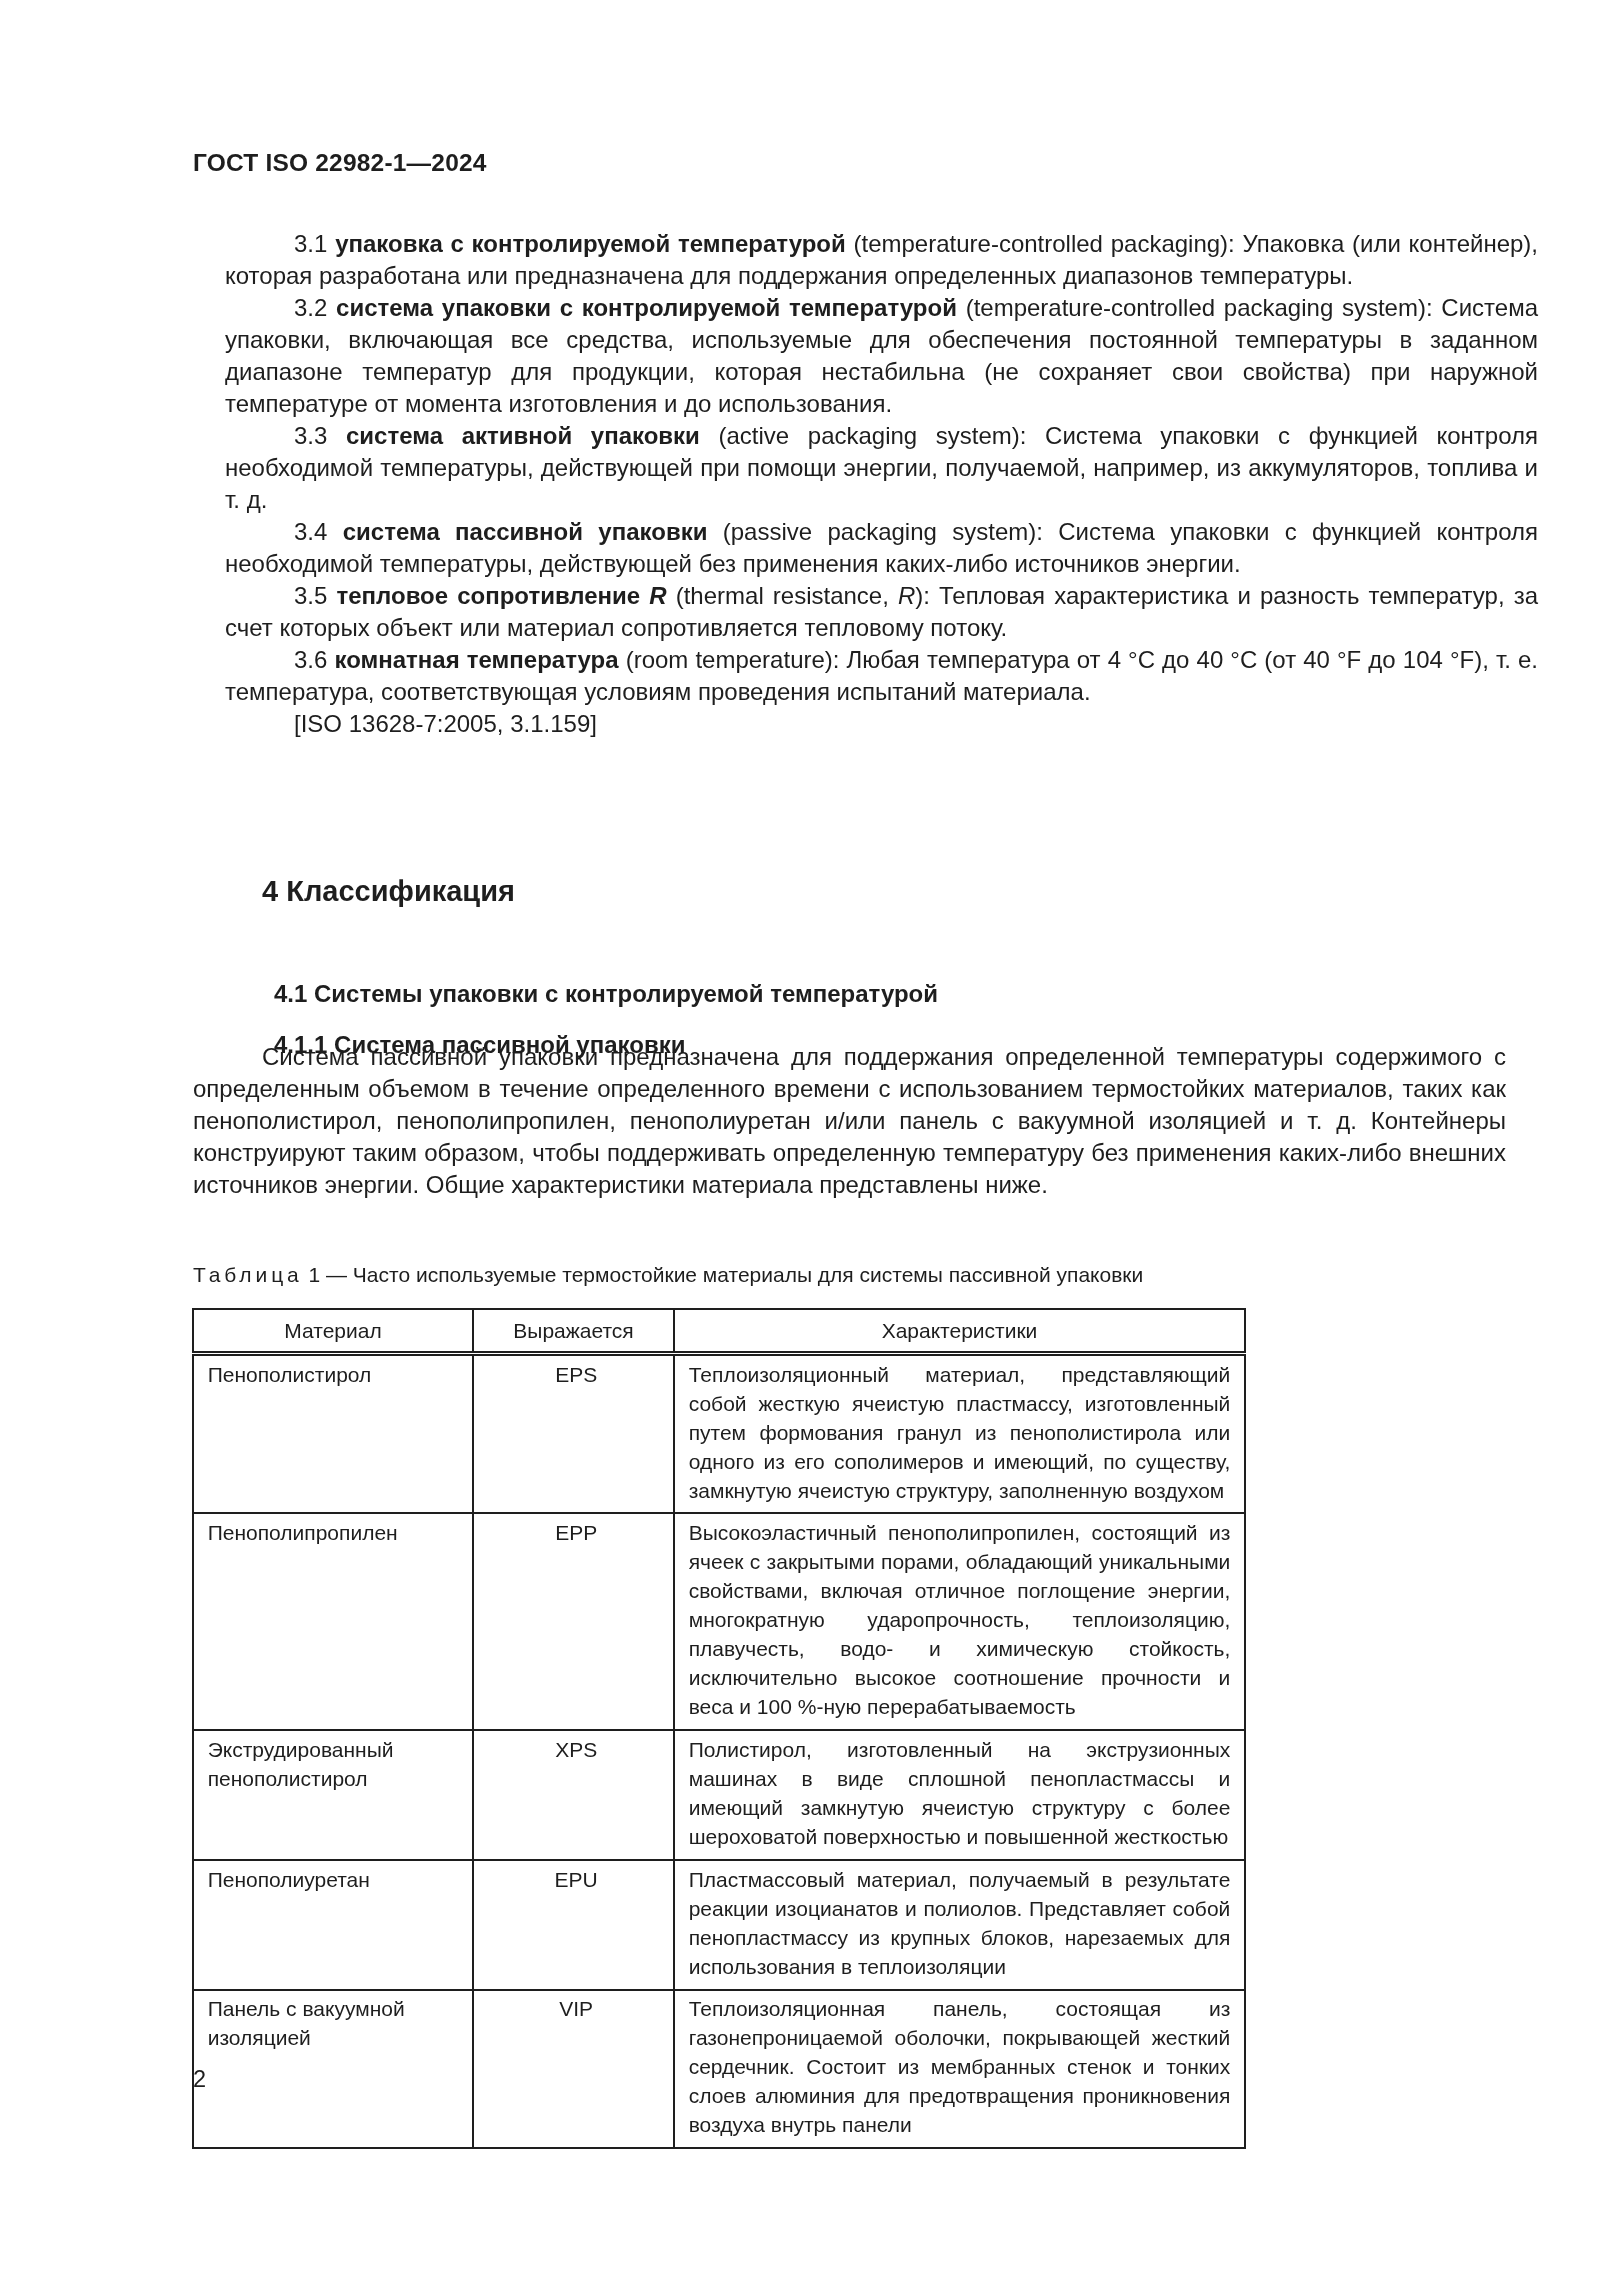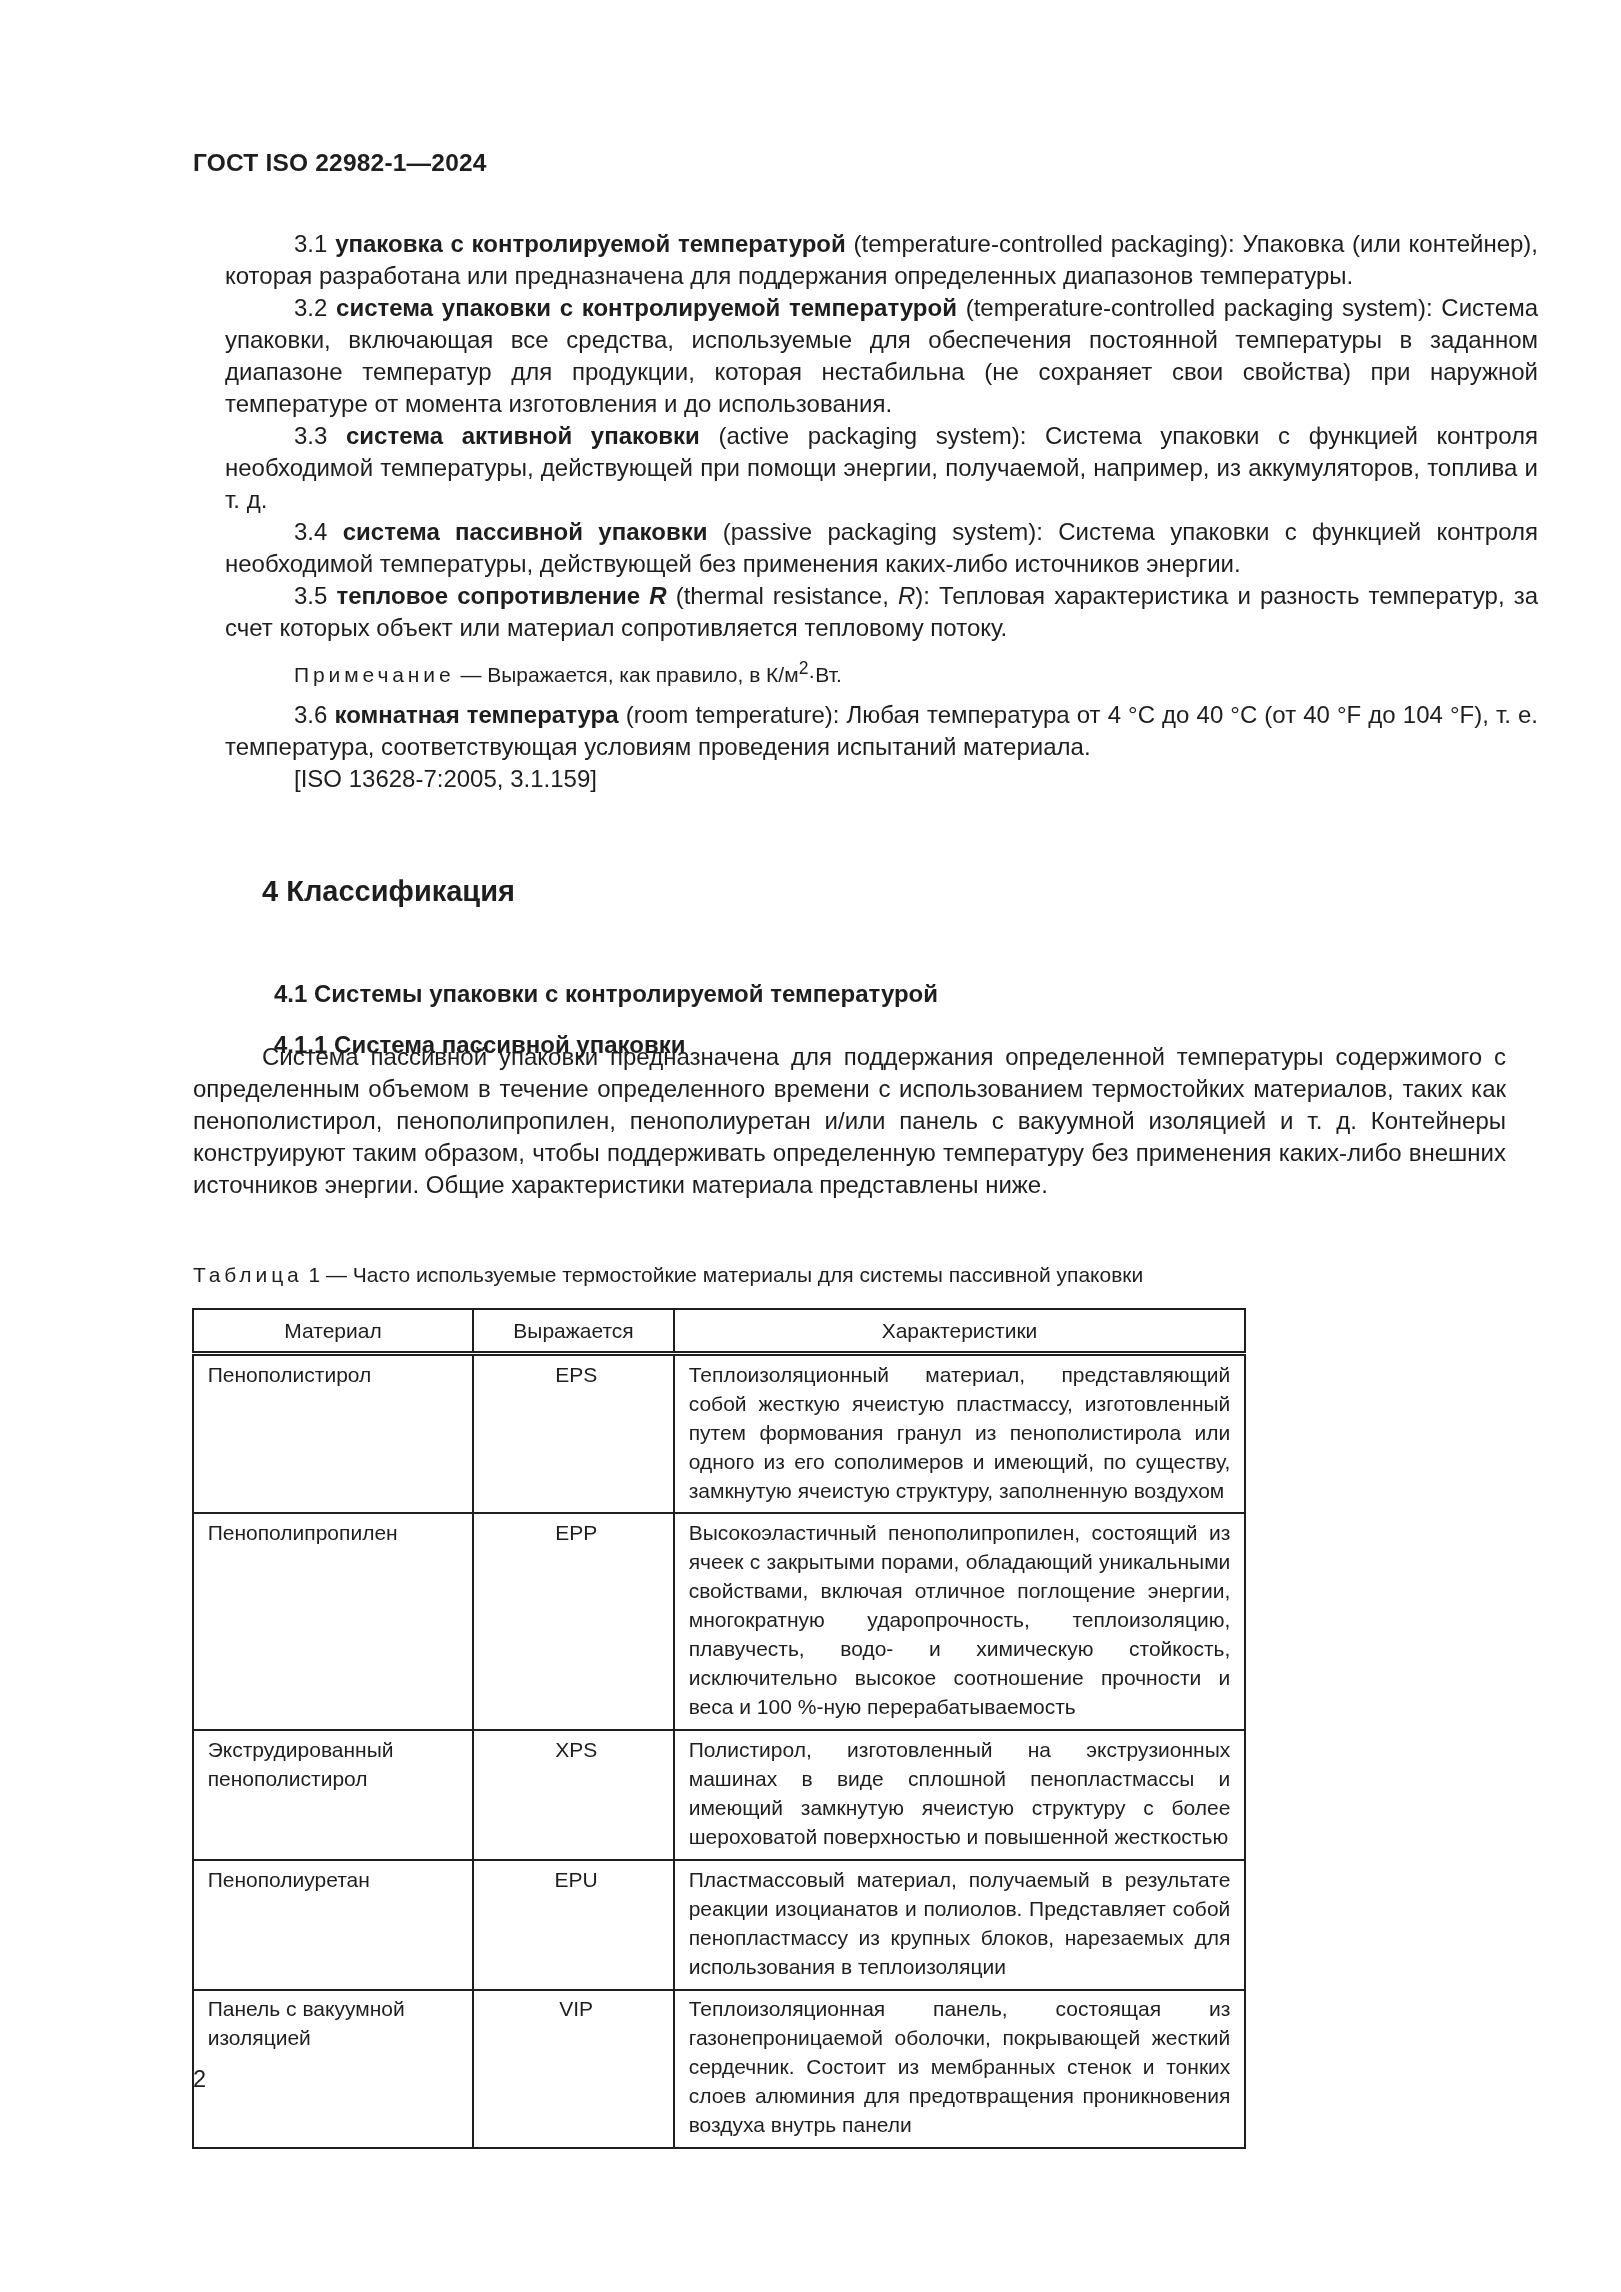--- a/index.html
+++ b/index.html
@@ -33,21 +33,20 @@
 
   <div class="doc-code">ГОСТ ISO 22982-1—2024</div>
 
   <div class="body">
     <p class="p"><span>3.1</span> <b>упаковка с контролируемой температурой</b><span> (temperature-controlled packaging): Упаковка (или контейнер), которая разработана или предназначена для поддержания определенных диапазонов температуры.</span></p>
     <p class="p"><span>3.2</span> <b>система упаковки с контролируемой температурой</b><span> (temperature-controlled packaging system): Система упаковки, включающая все средства, используемые для обеспечения постоянной температуры в заданном диапазоне температур для продукции, которая нестабильна (не сохраняет свои свойства) при наружной температуре от момента изготовления и до использования.</span></p>
     <p class="p"><span>3.3</span> <b>система активной упаковки</b><span> (active packaging system): Система упаковки с функцией контроля необходимой температуры, действующей при помощи энергии, получаемой, например, из аккумуляторов, топлива и т. д.</span></p>
     <p class="p"><span>3.4</span> <b>система пассивной упаковки</b><span> (passive packaging system): Система упаковки с функцией контроля необходимой температуры, действующей без применения каких-либо источников энергии.</span></p>
     <p class="p"><span>3.5</span> <b>тепловое сопротивление</b> <b><i>R</i></b><span> (thermal resistance, </span><i>R</i><span>): Тепловая характеристика и разность температур, за счет которых объект или материал сопротивляется тепловому потоку.</span></p>
 
-    <div class="note"><span class="spaced">Примечание</span><span> — </span><span>Выражается, как правило, в К/м</span><sup>2</sup><span>·Вт.</span></div>
 
     <p class="p"><span>3.6</span> <b>комнатная температура</b><span> (room temperature): Любая температура от 4 °C до 40 °C (от 40 °F до 104 °F), т. е. температура, соответствующая условиям проведения испытаний материала.</span></p>
     <p class="ref">[ISO 13628-7:2005, 3.1.159]</p>
   </div>
 
   <h2 class="sec">4 Классификация</h2>
   <h3 class="sub" style="top: 968px;">4.1 Системы упаковки с контролируемой температурой</h3>
   <h3 class="sub" style="top: 1019px;">4.1.1 Система пассивной упаковки</h3>
 
   <div class="block2">

